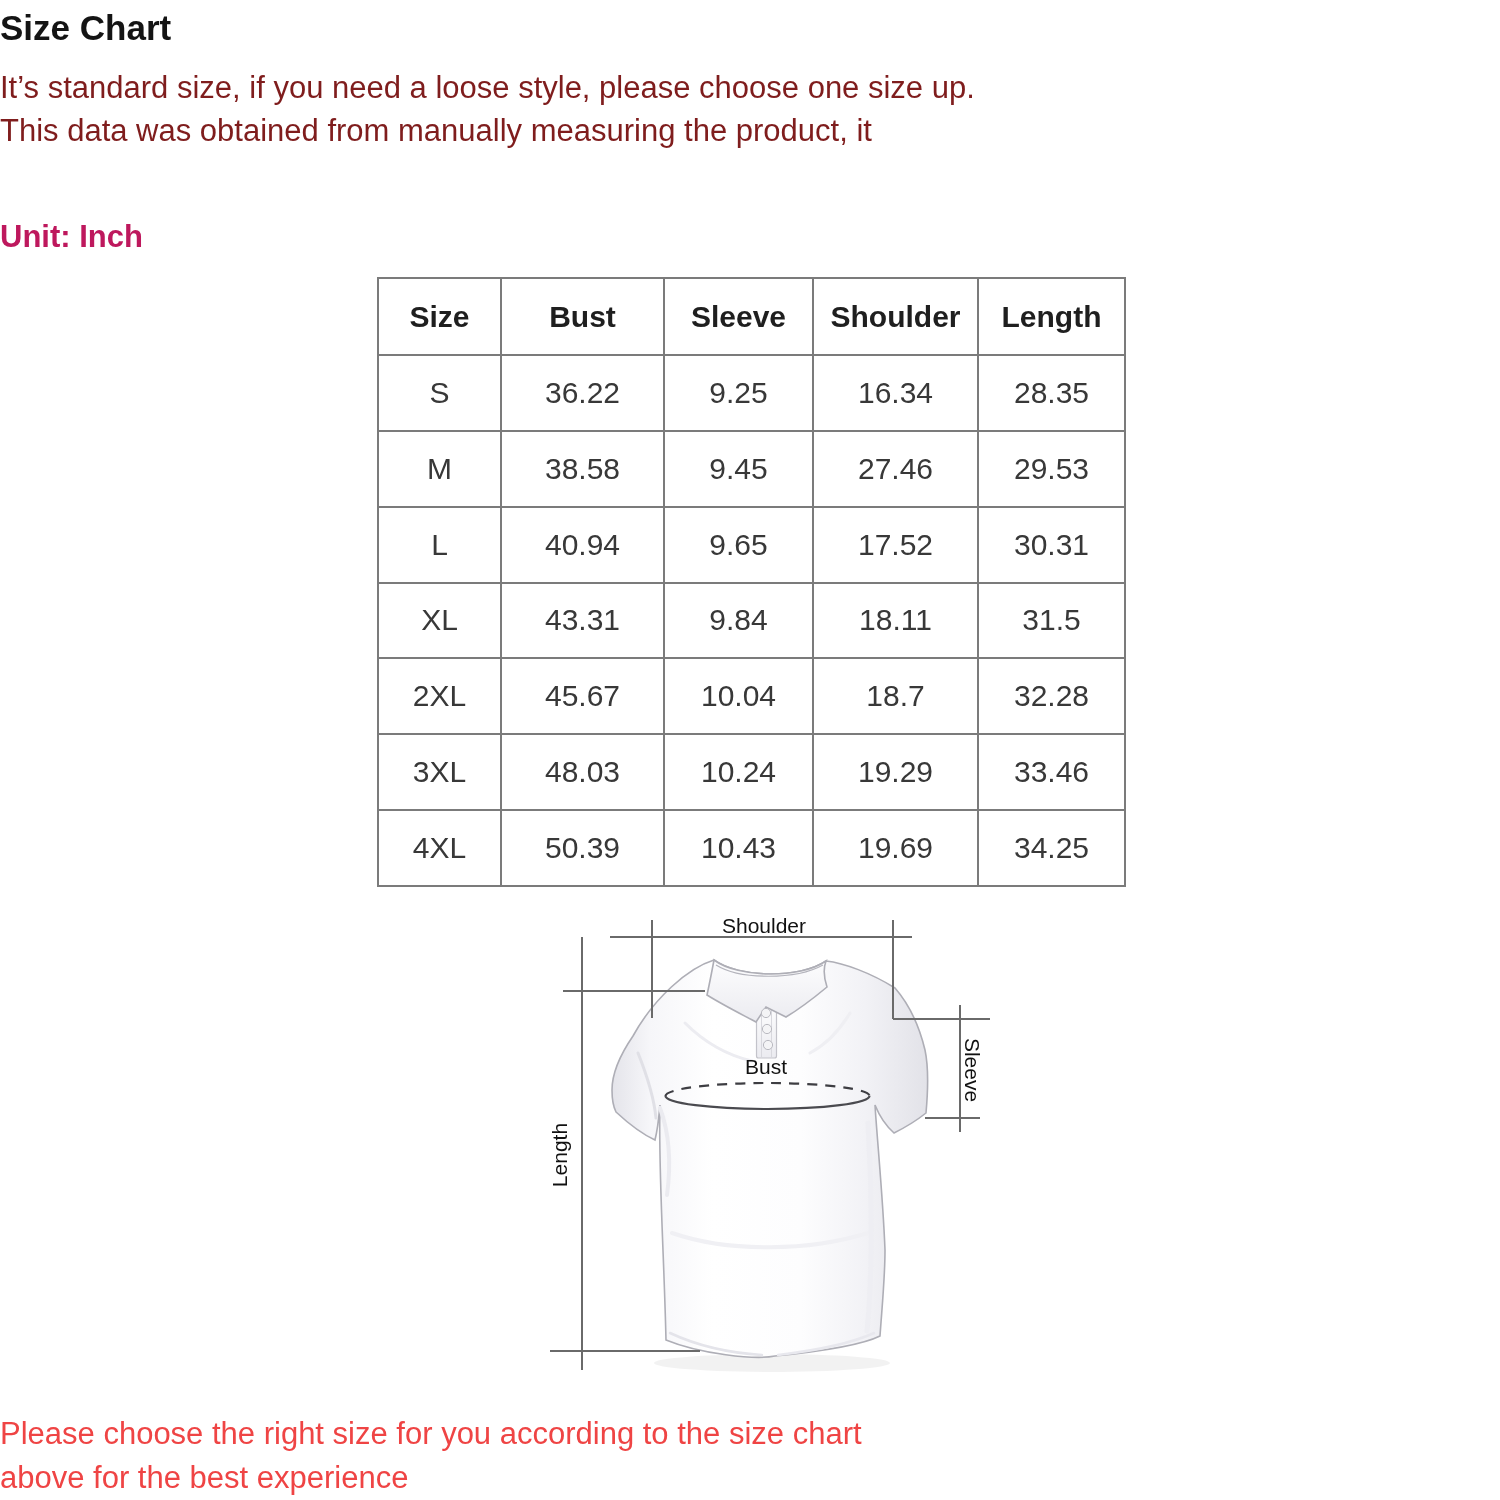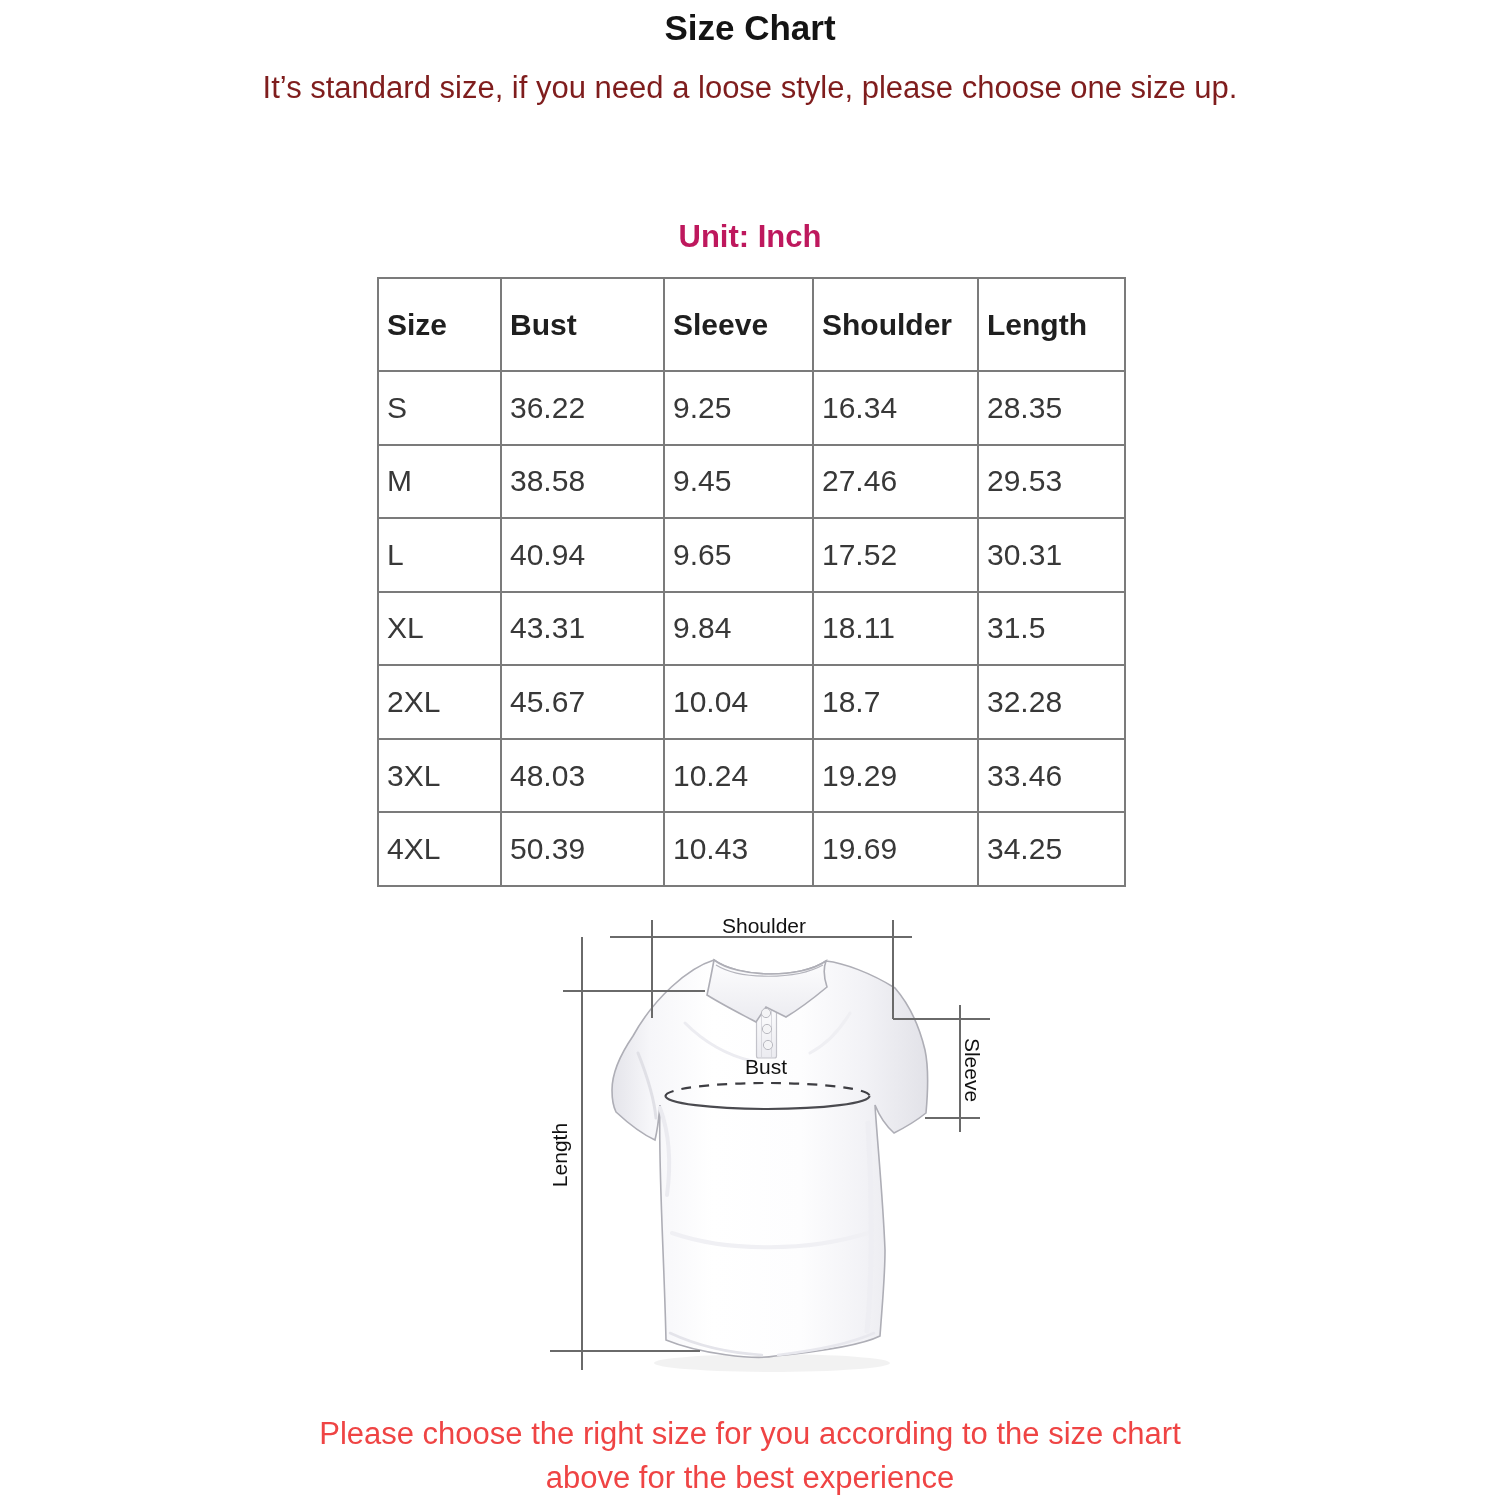--- a/index.html
+++ b/index.html
@@ -1,33 +1,33 @@
 <!DOCTYPE html>
 <html><head>
 <meta charset="utf-8">
 <style>
   html,body{margin:0;padding:0;background:#ffffff;}
   #canvas{
     position:relative;width:1500px;height:1500px;background:#ffffff;overflow:hidden;
     font-family:"Liberation Sans",sans-serif;color:#1d1d1d;
   }
-  .centered{position:absolute;left:0;width:1500px;text-align:center;}
+  .centered{position:absolute;left:0;width:1500px;text-align:left;}
   .page-title{top:8px;font-size:35px;line-height:40px;font-weight:700;color:#141414;}
   .intro{top:66px;font-size:31px;line-height:43px;font-weight:400;color:#7f1d1d;}
   .unit-label{top:217px;font-size:31px;line-height:40px;font-weight:700;color:#be185d;}
   .footer{top:1412px;font-size:31px;line-height:44px;font-weight:400;color:#ef4444;}
 
   .table-wrap{position:absolute;left:377px;top:277px;}
   table.size-table{
     border-collapse:collapse;table-layout:fixed;
     width:747px;height:610px;background:#ffffff;
   }
   .size-table th,.size-table td{
-    border:2px solid #7b7b7b;text-align:left;vertical-align:middle;
-    padding:8px;overflow:hidden;
+    border:2px solid #7b7b7b;text-align:center;vertical-align:middle;
+    padding:0;overflow:hidden;
   }
   .size-table th{font-size:30px;font-weight:700;color:#1f1f1f;height:75px;}
   .size-table td{font-size:30px;font-weight:400;color:#383838;}
 
   .diagram{position:absolute;left:520px;top:903px;width:520px;height:480px;}
   .mline{stroke:#6a6a6a;stroke-width:2;fill:none;}
   .dlabel{
     font-family:"Liberation Sans",sans-serif;font-size:21px;fill:#111111;
     font-weight:400;
   }
@@ -36,20 +36,21 @@
 </style>
 </head>
 <body>
 
 <div id="canvas">
 
   <div class="centered page-title">Size Chart</div>
 
   <div class="centered intro">
     <div>It’s standard size, if you need a loose style, please choose one size up.</div>
+    <div>This data was obtained from manually measuring the product, it</div>
   </div>
 
   <div class="centered unit-label">Unit: Inch</div>
 
   <div class="table-wrap">
     <table class="size-table">
       <colgroup>
         <col style="width:123px">
           <col style="width:163px">
           <col style="width:149px">

